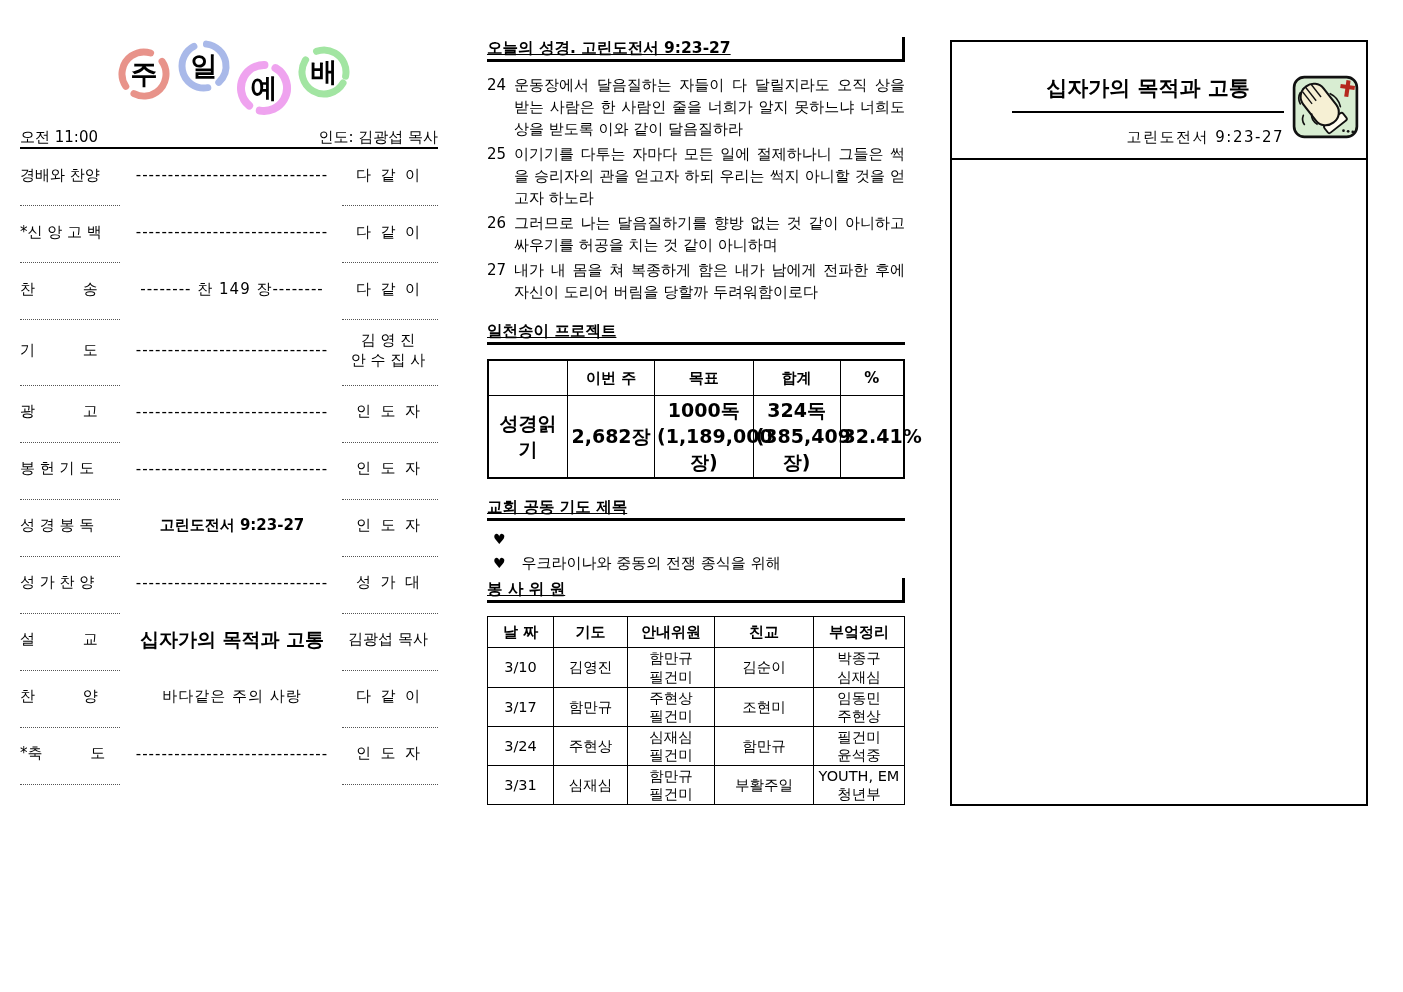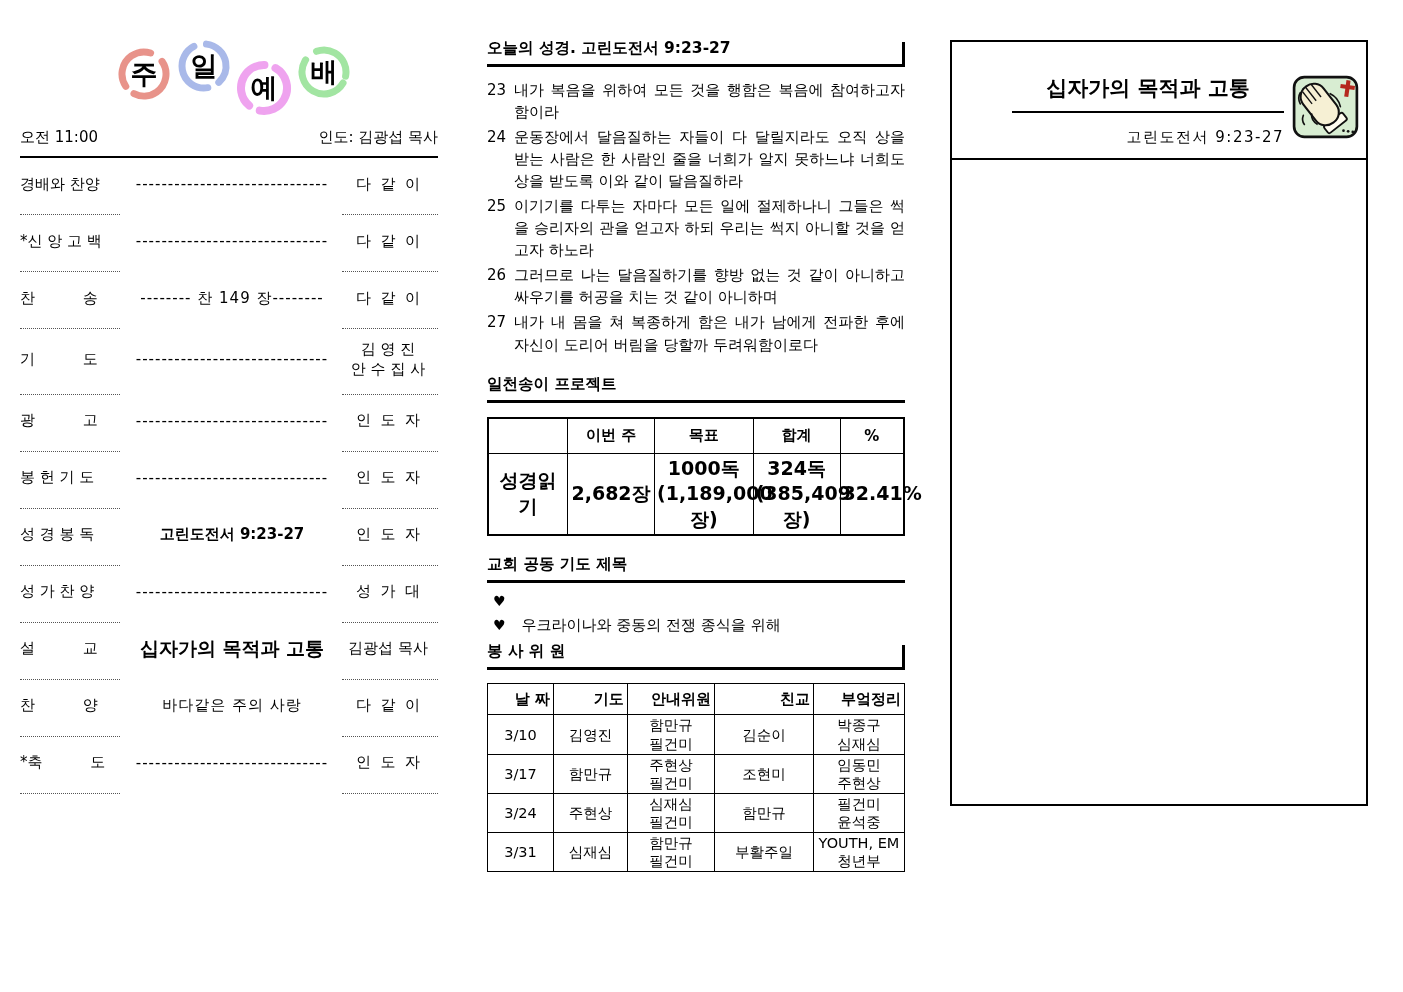--- a/index.html
+++ b/index.html
@@ -8,55 +8,55 @@
 
   
   .panel-left{position:absolute;left:20px;top:36px;width:418px;}
   .title-row{display:flex;margin-left:96px;gap:4px;height:92px;}
   .tletter{position:relative;width:56px;height:56px;flex:none;}
   .tletter svg{position:absolute;left:0;top:0;}
   .tletter .ch{position:absolute;left:0;top:0;width:56px;height:56px;display:flex;
                align-items:center;justify-content:center;font-weight:bold;font-size:27px;}
   .t0{margin-top:10px;} .t1{margin-top:2px;} .t2{margin-top:24px;} .t3{margin-top:8px;}
   .time-row{display:flex;justify-content:space-between;font-size:15px;
-            padding-bottom:9px;border-bottom:2.5px solid #000;}
+            border-bottom:2.5px solid #000;}
   .worship{margin-top:2px;}
   .wrow{display:flex;align-items:center;min-height:32px;margin-top:10px;font-size:15px;}
   .wlabel{width:106px;flex:none;white-space:pre;}
   .wcenter{flex:1;text-align:center;white-space:nowrap;overflow:hidden;letter-spacing:1px;}
   .wcenter.bold{font-weight:bold;letter-spacing:0;}
   .wcenter.big{font-weight:bold;font-size:19px;letter-spacing:0;}
   .wright{width:100px;flex:none;text-align:center;white-space:pre;line-height:1.35;}
   .wsep{display:flex;justify-content:space-between;margin-top:13px;height:2px;}
   .wsep .seg-l{width:100px;border-bottom:1.5px dotted #555;}
   .wsep .seg-r{width:96px;border-bottom:1.5px dotted #555;}
   .footnote{text-align:center;font-size:15px;margin-top:20px;font-weight:500;}
 
   
   .panel-mid{position:absolute;left:487px;top:38px;width:418px;font-size:15px;}
   .sec-head{position:relative;font-weight:bold;font-size:15.5px;
-            border-bottom:3px solid #000;padding-bottom:5px;}
+            border-bottom:3px solid #000;text-decoration:underline;}
   .sec-head .tick{position:absolute;right:0;bottom:0;width:3px;height:22px;background:#000;}
   .verses{margin-top:12px;}
   .verse{display:flex;margin-top:3px;line-height:1.47;}
   .vnum{width:27px;flex:none;}
   .vtext{flex:1;text-align:justify;}
   .mh{margin-top:18px;}
   table{border-collapse:collapse;width:100%;table-layout:fixed;padding-left:36px;}
   .ptable{margin-top:14px;border:2px solid #000;font-weight:bold;}
   .ptable th,.ptable td{border:1.5px solid #000;text-align:center;padding:2px;}
   .ptable th{height:30px;font-size:15px;}
   .ptable td{height:54px;white-space:pre-line;line-height:1.35;font-size:19px;}
   .ptable .c0{width:19%}.ptable .c1{width:21%}.ptable .c2{width:24%}
   .ptable .c3{width:21%}.ptable .c4{width:15%}
   .prayer-list{margin:10px 0 6px 6px;}
   .prayer-item{display:flex;gap:16px;margin-top:7px;align-items:baseline;}
   .heart{font-size:14px;}
   .vtable{margin-top:13px;border:1.5px solid #000;}
-  .vtable th{border:1.5px solid #000;padding:3px;font-size:15px;height:24px;text-align:right;}
+  .vtable th{border:1.5px solid #000;padding:3px;font-size:15px;height:24px;}
   .vtable td{border:1.5px solid #000;text-align:center;padding:1px;
              white-space:pre-line;line-height:1.25;height:36px;font-size:14.5px;}
   .vtable .c0{width:15.5%}.vtable .c1{width:17.5%}.vtable .c2{width:21%}
   .vtable .c3{width:24%}.vtable .c4{width:22%}
 
   
   .panel-right{position:absolute;left:950px;top:40px;width:414px;height:762px;
                border:2px solid #000;background:#fff;}
   .sermon-head{position:relative;height:116px;border-bottom:2px solid #000;}
   .sermon-title{position:absolute;left:60px;top:32px;width:272px;text-align:center;
@@ -222,24 +222,20 @@
   </div>
 
   <div class="panel-mid">
 
     <div class="sec-head">
       <span>오늘의 성경. 고린도전서 9:23-27</span>
       <div class="tick"></div>
     </div>
 
     <div class="verses">
-      <div class="verse">
-        <span class="vnum">23</span>
-        <span class="vtext">내가 복음을 위하여 모든 것을 행함은 복음에 참여하고자 함이라</span>
-      </div>
       <div class="verse">
         <span class="vnum">24</span>
         <span class="vtext">운동장에서 달음질하는 자들이 다 달릴지라도 오직 상을 받는 사람은 한 사람인 줄을 너희가 알지 못하느냐 너희도 상을 받도록 이와 같이 달음질하라</span>
       </div>
       <div class="verse">
         <span class="vnum">25</span>
         <span class="vtext">이기기를 다투는 자마다 모든 일에 절제하나니 그들은 썩을 승리자의 관을 얻고자 하되 우리는 썩지 아니할 것을 얻고자 하노라</span>
       </div>
       <div class="verse">
         <span class="vnum">26</span>

